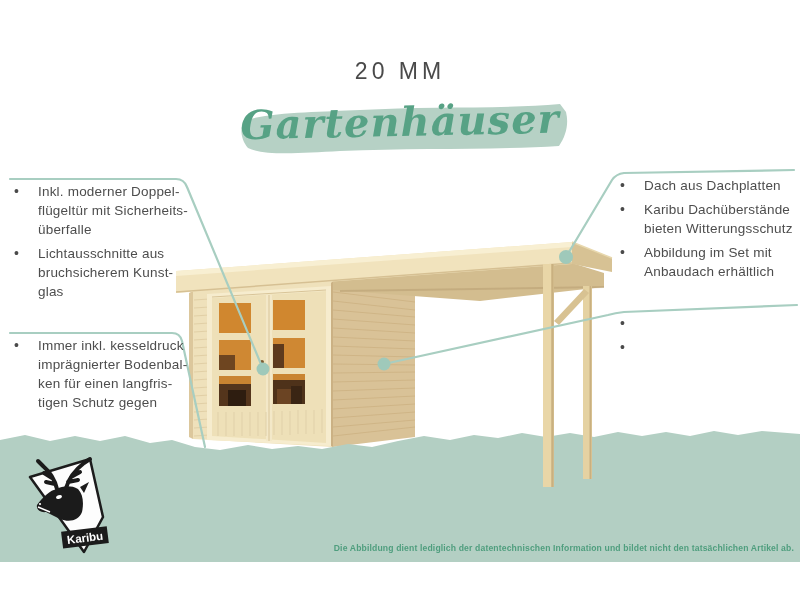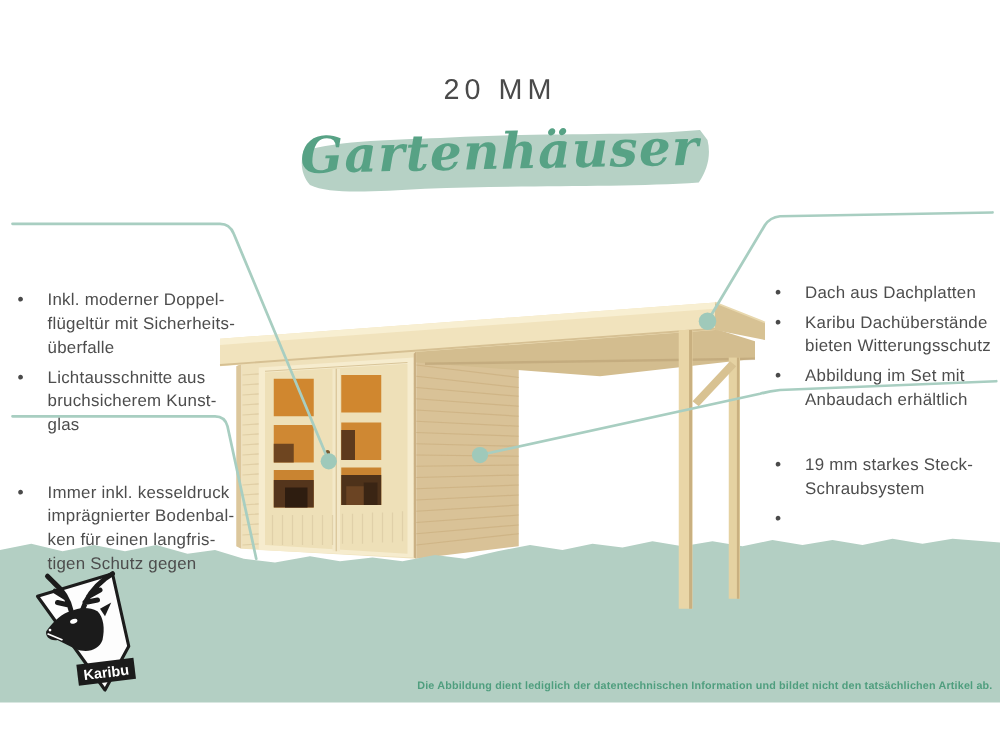--- a/index.html
+++ b/index.html
@@ -15,21 +15,21 @@
     position:absolute;top:58px;left:0;width:800px;text-align:center;
     font-size:23px;letter-spacing:4px;color:#4a4a4a;font-weight:400;
   }
   .title-script{
     position:absolute;top:98px;left:0;width:800px;text-align:center;
     font-family:"DejaVu Serif", serif;font-style:italic;font-weight:bold;
     font-size:40px;color:#57a285;letter-spacing:1px;
     transform:rotate(-1.2deg);
   }
 
-  .callout-block{position:absolute;font-size:13.5px;line-height:19px;color:#4d4d4d;letter-spacing:0.2px;margin-top:48px;}
+  .callout-block{position:absolute;font-size:13.5px;line-height:19px;color:#4d4d4d;letter-spacing:0.2px;}
   .cb-top-left{left:12px;top:182px;width:196px;}
   .cb-bottom-left{left:12px;top:336px;width:196px;}
   .cb-top-right{left:618px;top:176px;width:180px;}
   .cb-bottom-right{left:618px;top:314px;width:180px;}
   .bullet-row{display:flex;align-items:flex-start;margin-bottom:5px;}
   .bullet-dot{flex:0 0 16px;text-align:left;padding-left:2px;}
   .bullet-dot::before{content:"•";font-size:14px;color:#4a4a4a;}
   .bullet-lines{flex:1;padding-left:8px;}
   .bullet-lines .ln{display:block;}
 
@@ -181,24 +181,20 @@
     <span class="bullet-lines">
       <span class="ln">Abbildung im Set mit</span>
       <span class="ln">Anbaudach erhältlich</span>
     </span>
   </div>
 </div>
 
 <div class="callout-block cb-bottom-right">
   <div class="bullet-row">
     <span class="bullet-dot"></span>
-    <span class="bullet-lines">
-      <span class="ln">19 mm starkes Steck-</span>
-      <span class="ln">Schraubsystem</span>
-    </span>
   </div>
   <div class="bullet-row">
     <span class="bullet-dot"></span>
     <span class="bullet-lines">
     </span>
   </div>
 </div>
 
 <div class="disclaimer">Die Abbildung dient lediglich der datentechnischen Information und bildet nicht den tatsächlichen Artikel ab.</div>
 

